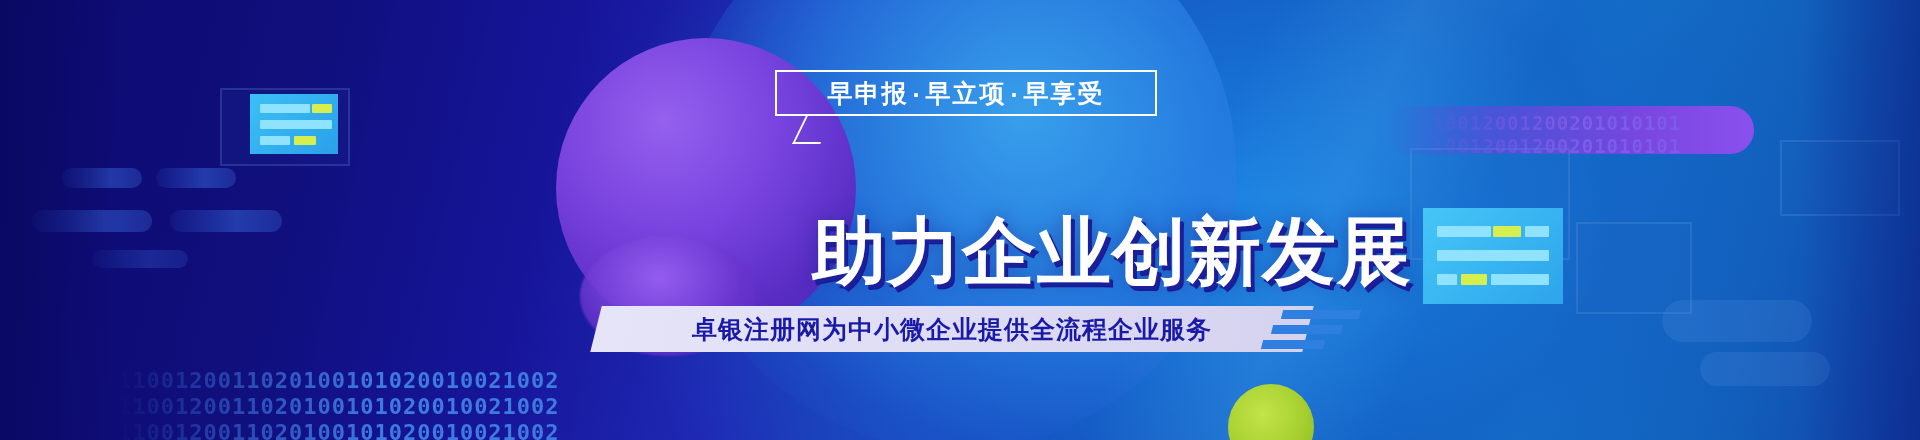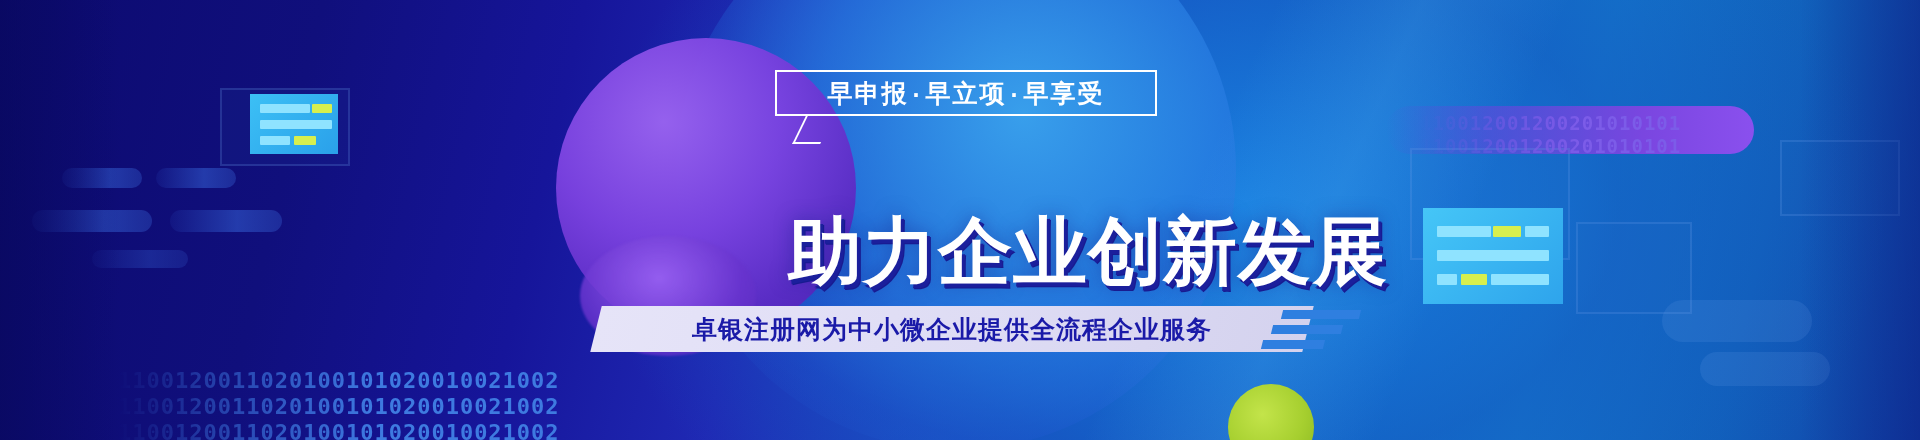--- a/index.html
+++ b/index.html
@@ -153,21 +153,21 @@
     font-family:"DejaVu Sans","Liberation Sans",sans-serif;
     font-weight:700;
     white-space:nowrap;
     letter-spacing:1px;
     text-shadow:
       3px 4px 0 #1b1f9c,
       4px 5px 0 #181b90,
       0 0 18px rgba(20,30,140,.5);
   }
   .headline.l1 { left:590px; top:126px; font-size:74px; line-height:78px; }
-  .headline.l2 { left:788px; top:212px; font-size:74px; line-height:78px; }
+  .headline.l2 { left:812px; top:212px; font-size:74px; line-height:78px; }
 
   
   #subbar {
     position:absolute; left:596px; top:306px; width:712px; height:46px;
     background:linear-gradient(90deg,#e6e4f8 0%,#dedcf4 55%,#d4d2ee 100%);
     transform:skewX(-14deg);
   }
   #subbar .sub-inner {
     position:absolute; inset:0;
     transform:skewX(14deg);

